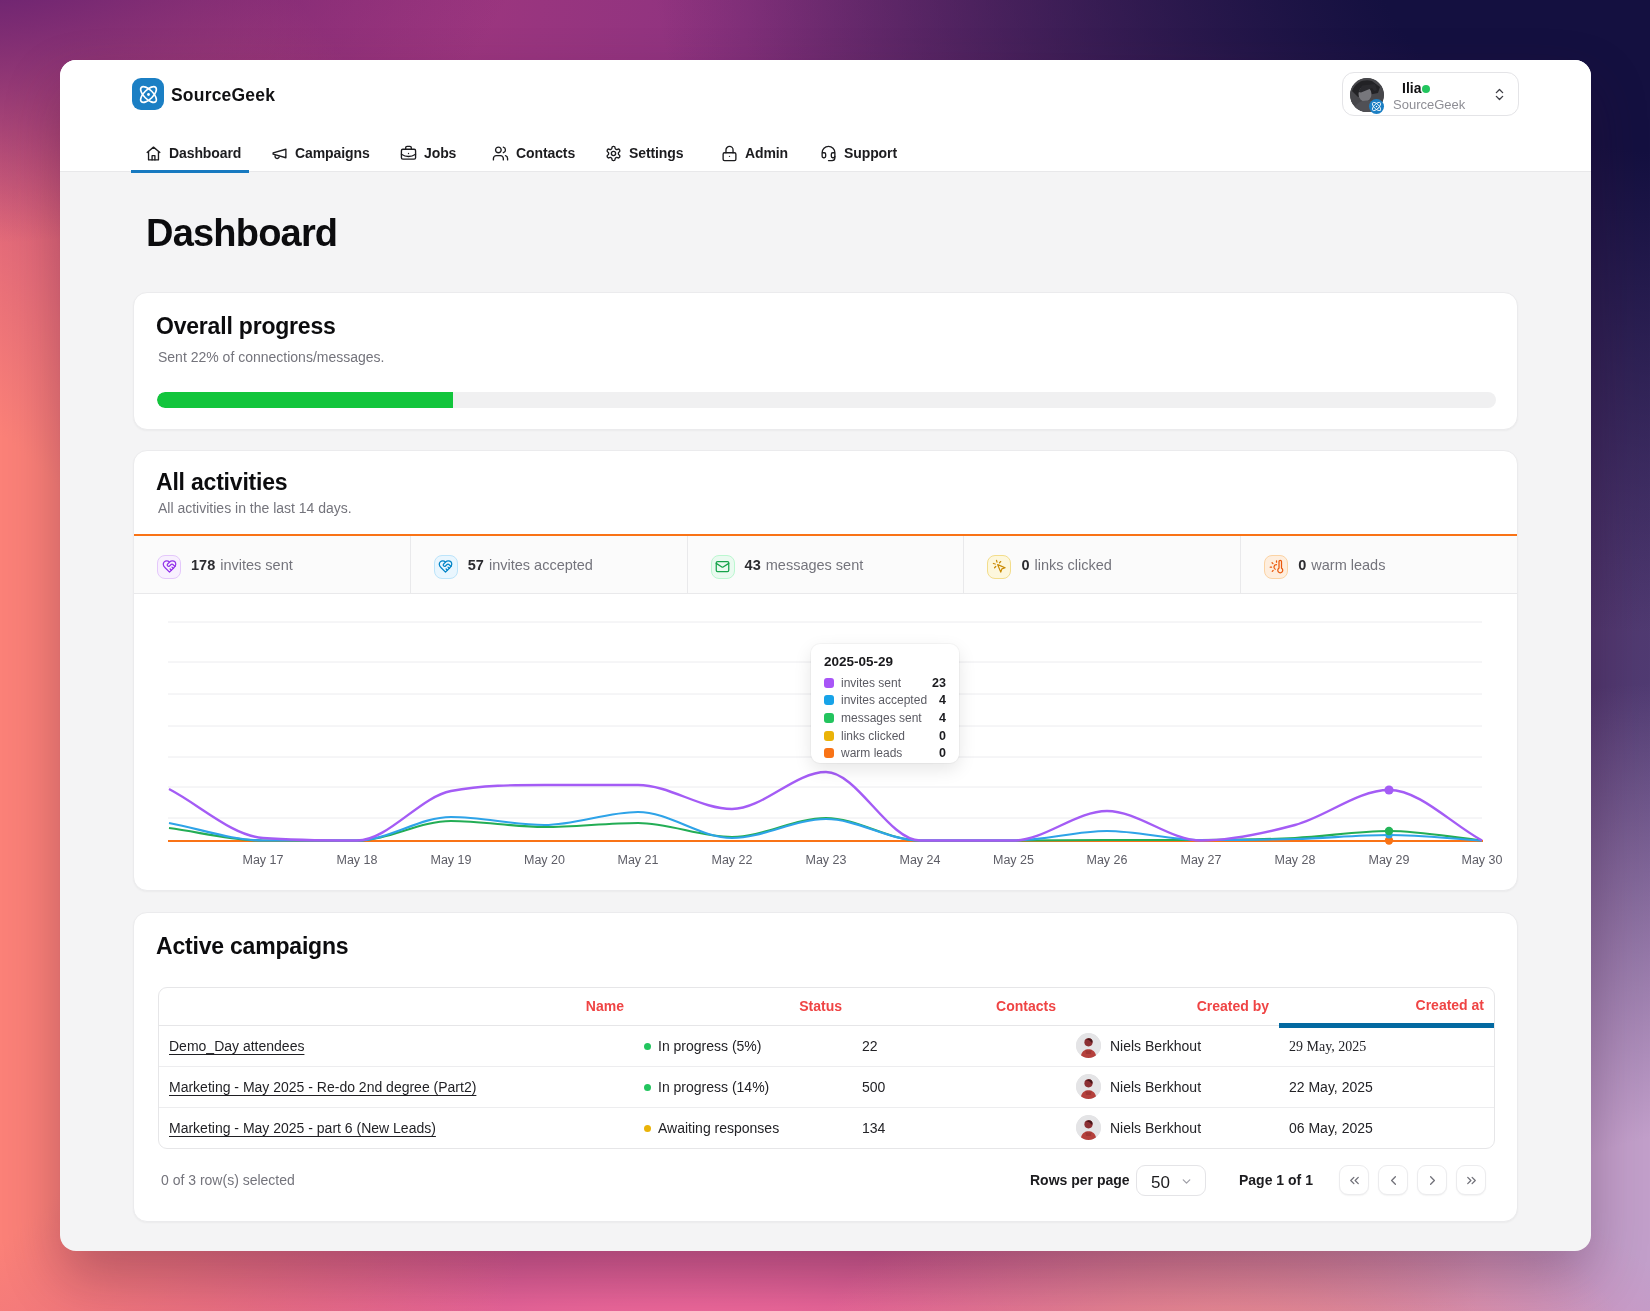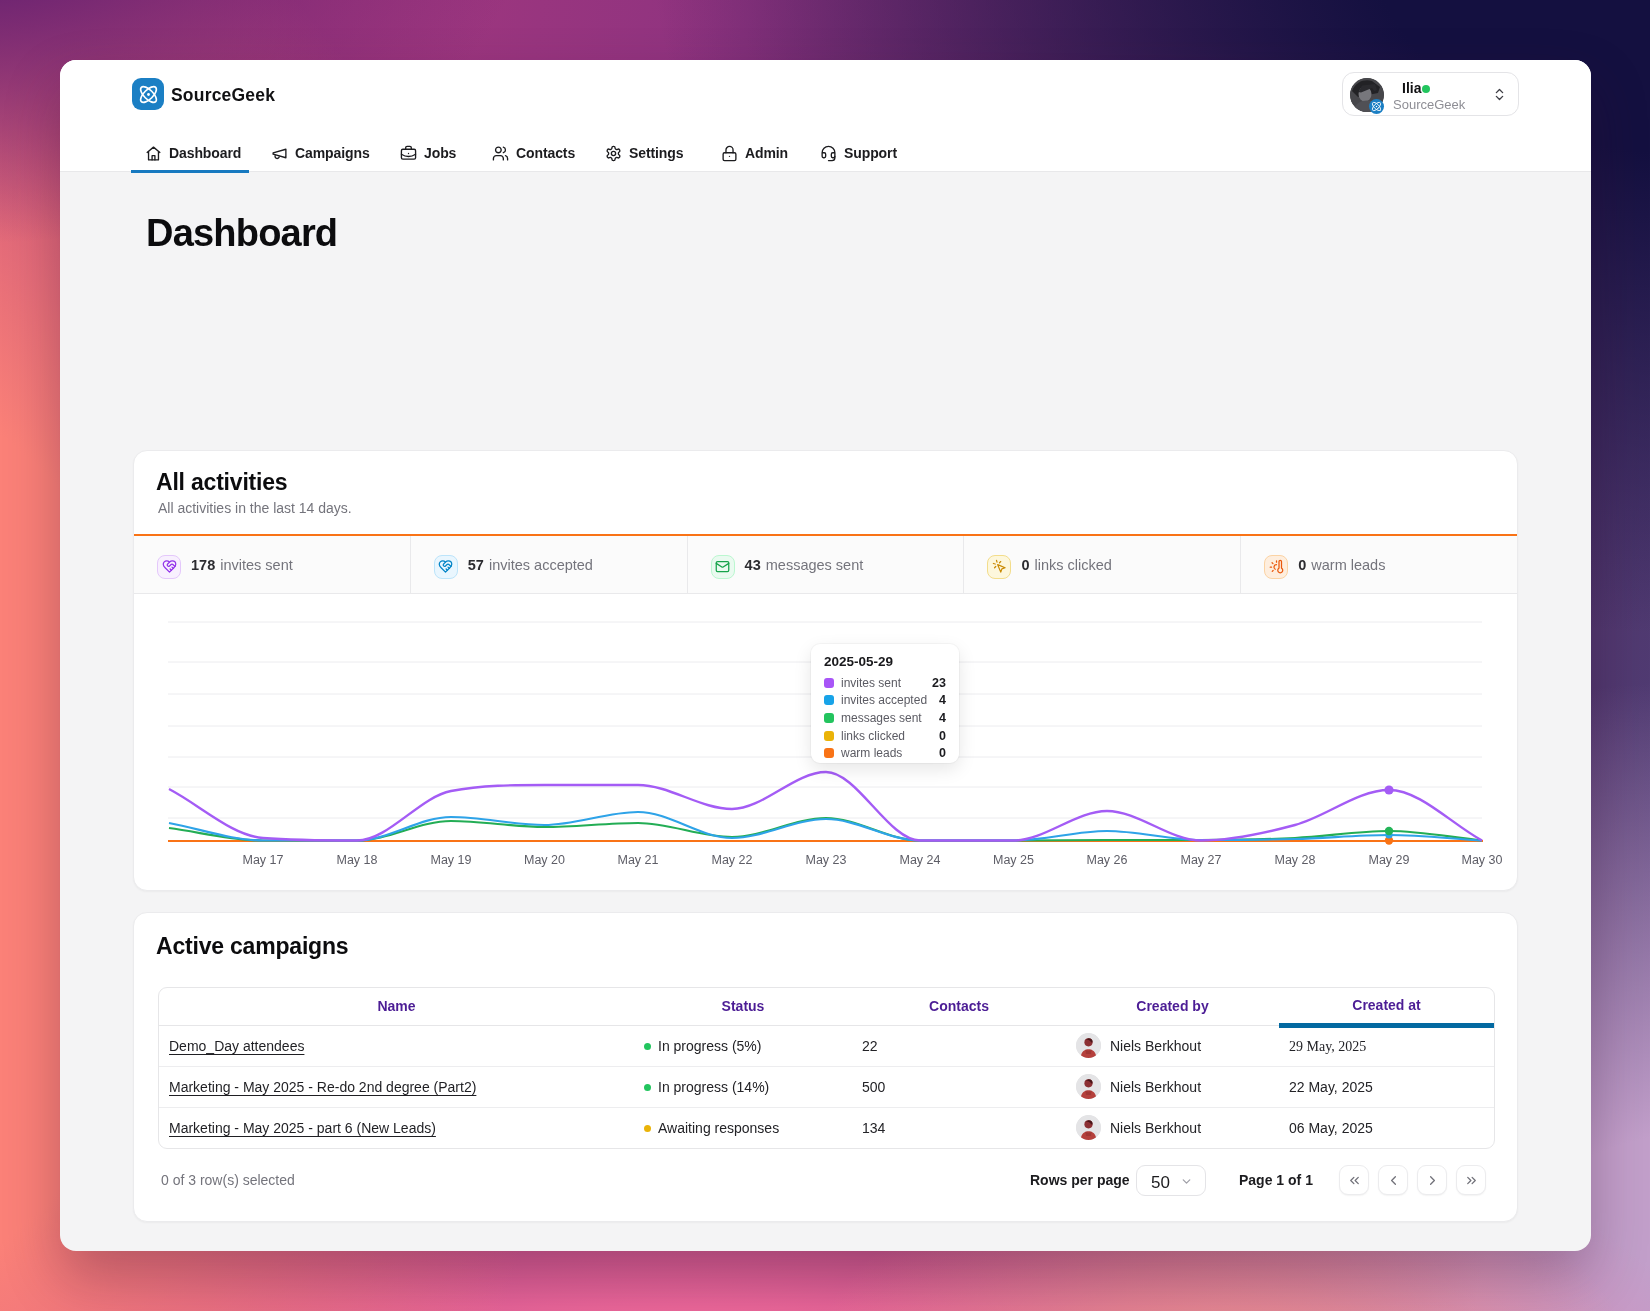--- a/index.html
+++ b/index.html
@@ -66,21 +66,21 @@
 .tile span { font-size:14.5px; color:#74747c; }
 .tooltip { position:absolute; left:677px; top:193px; width:148px; height:119px; background:#fff; border-radius:9px;
   box-shadow:0 6px 18px rgba(0,0,0,.10), 0 0 0 1px rgba(0,0,0,.03); padding:10px 13px; }
 .tooltip .tt { font-size:13.5px; font-weight:700; color:#18181b; margin-bottom:5px; }
 .trow { display:flex; align-items:center; height:17.6px; font-size:12px; color:#5b5b63; }
 .trow .sw { width:10px; height:10px; border-radius:3px; margin-right:7px; flex:0 0 auto; }
 .trow .vl { margin-left:auto; font-weight:700; color:#1b1b1f; font-size:12.5px; }
 #card3 { top:852px; height:310px; }
 .tbl { position:absolute; left:24px; top:74px; width:1337px; border:1px solid #e6e6e8; border-radius:9px; overflow:hidden; }
 table { border-collapse:collapse; width:100%; font-size:14px; }
-th { text-align:center; font-weight:700; color:#4c1d95; height:37px; padding:0 10px; }
+th { text-align:right; font-weight:700; color:#ef4444; height:37px; padding:0 10px; }
 td { height:41px; padding:0 10px; color:#232327; border-top:1px solid #ededef; }
 .cname { width:475px; }
 .cstat { width:218px; }
 .ccont { width:214px; }
 .ccrby { width:213px; }
 a.lnk { color:#1f1f23; text-decoration:underline; text-underline-offset:3px; font-weight:500; }
 .sdot { display:inline-block; width:7px; height:7px; border-radius:50%; margin-right:7px; vertical-align:1px; }
 .byc { display:flex; align-items:center; gap:9px; }
 .pav { width:25px; height:25px; border-radius:50%; background:#e3e3e5; overflow:hidden; flex:0 0 auto; }
 .tfoot { position:absolute; left:24px; right:24px; top:252px; height:32px; }
@@ -164,20 +164,27 @@
           </svg>Admin</div>
       <div class="nitem" style="left:689px;text-align:center;"><svg width="17" height="17" viewBox="0 0 24 24" fill="none" stroke="currentColor" stroke-width="1.9" stroke-linecap="round" stroke-linejoin="round">
             <path d="M3 11h3a2 2 0 0 1 2 2v3a2 2 0 0 1-2 2H5a2 2 0 0 1-2-2v-5Zm0 0a9 9 0 1 1 18 0m0 0v5a2 2 0 0 1-2 2h-1a2 2 0 0 1-2-2v-3a2 2 0 0 1 2-2h3Z"></path>
             <path d="M21 16v2a4 4 0 0 1-4 4h-5"></path>
           </svg>Support</div>
       <div class="uline"></div>
     </div>
   </div>
   <div class="content">
     <div class="h1">Dashboard</div>
+    <div class="card" id="card1">
+      <div class="ct" style="top:20px;">Overall progress</div>
+      <div class="cs" style="top:56px;">Sent 22% of connections/messages.</div>
+      <div id="track">
+          <div id="fill"></div>
+        </div>
+    </div>
     <div class="card" id="card2">
       <div class="ct" style="top:18px;">All activities</div>
       <div class="cs" style="top:49px;">All activities in the last 14 days.</div>
       <div class="tiles">
         <div class="tile">
             <div class="tico pu">
               <svg width="15" height="15" viewBox="0 0 24 24" fill="none" stroke="currentColor" stroke-width="2" stroke-linecap="round" stroke-linejoin="round">
                 <path d="M19 14c1.49-1.46 3-3.21 3-5.5A5.5 5.5 0 0 0 16.5 3c-1.76 0-3 .5-4.5 2-1.5-1.5-2.74-2-4.5-2A5.5 5.5 0 0 0 2 8.5c0 2.3 1.5 4.05 3 5.5l7 7Z"></path>
                 <path d="M12 5 9.04 7.96a2.17 2.17 0 0 0 0 3.08c.82.82 2.13.85 3 .07l2.07-1.9a2.82 2.82 0 0 1 3.79 0l2.96 2.66"></path>
                 <path d="m18 15-2-2"></path>

